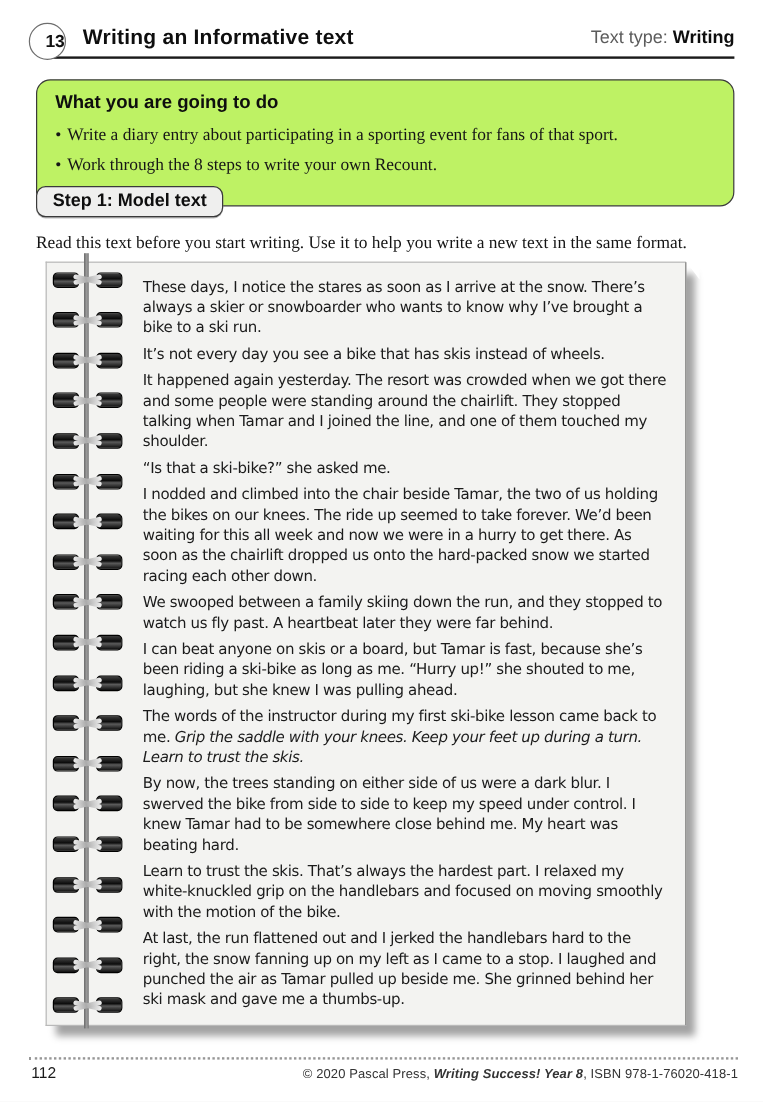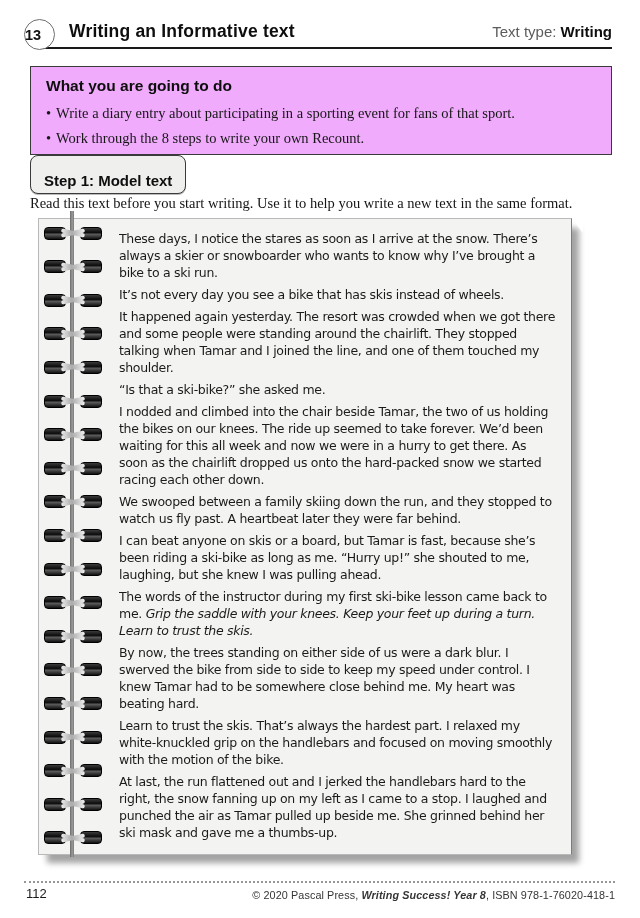--- a/index.html
+++ b/index.html
@@ -11,52 +11,52 @@
     position:relative;
     overflow:hidden;
   }
 
   
   .header { position:absolute; top:18px; left:24px; right:28px; height:36px; }
   .lesson-circle {
     position:absolute; left:0; top:1px; width:29px; height:29px;
     border:1.7px solid #6e6e6e; border-radius:50%;
     background:#fff; z-index:2;
-    display:flex; align-items:center; justify-content:flex-start;
+    display:flex; align-items:center; justify-content:flex-end;
     font-weight:bold; font-size:14.5px; color:#111;
   }
   .header-title {
     position:absolute; left:45px; top:3px;
     font-size:17.5px; font-weight:bold; letter-spacing:0.2px; color:#0e0e0e;
   }
   .text-type { position:absolute; right:0; top:5px; font-size:15px; color:#5c5c5c; }
   .text-type .tt-value { font-weight:bold; color:#0e0e0e; }
   .header-rule {
     position:absolute; left:15px; right:0; top:29px;
     border-top:2.6px solid #1a1a1a;
   }
 
   
   .intro-box {
     position:absolute; top:66px; left:30px; right:28px;
-    background:#f0abfc; border:1.6px solid #3a3a3a; border-radius:0;
-    padding:10px 15px 6px; box-sizing:border-box;
+    background:#bef264; border:1.6px solid #3a3a3a; border-radius:12px;
+    padding:10px 15px 23px; box-sizing:border-box;
   }
   .intro-heading { font-weight:bold; font-size:15.5px; color:#0e0e0e; margin-bottom:9px; }
   .intro-bullet {
     font-family:"Liberation Serif", serif; font-size:14.5px; color:#161616;
     margin:6px 0 0; line-height:19px;
   }
   .intro-bullet .marker { margin-right:5px; }
 
   
   .step-badge {
     position:absolute; top:155px; left:30px;
     border:1.7px solid #3a3a3a; border-radius:8px; background:#efefee;
-    padding:16px 13px 4px; font-weight:bold; font-size:15px; color:#0e0e0e;
+    padding:3px 13px 4px; font-weight:bold; font-size:15px; color:#0e0e0e;
     box-shadow:0 1px 0 #bbb;
   }
   .instruction {
     position:absolute; top:195px; left:30px; right:26px;
     font-family:"Liberation Serif", serif; font-size:14.5px; color:#141414;
   }
 
   
   .notebook {
     position:absolute; top:218px; left:38px; width:534px; height:637px;

